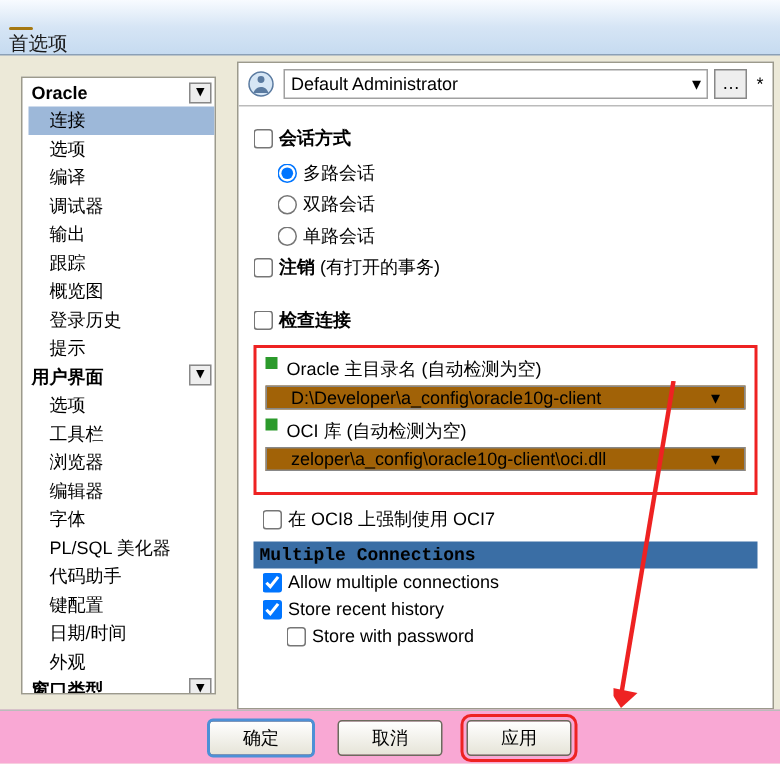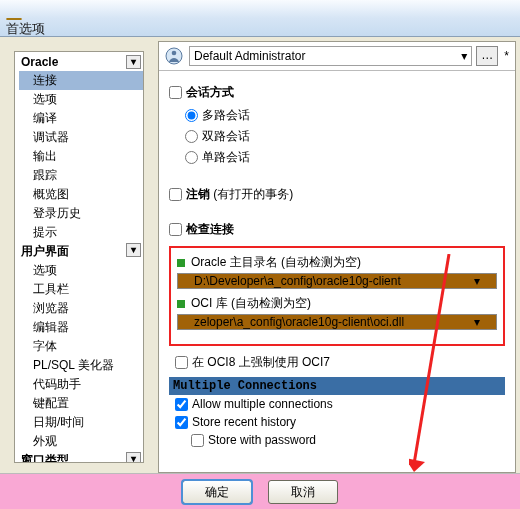--- a/index.html
+++ b/index.html
@@ -17,27 +17,27 @@
   .expbtn { position: absolute; right: 2px; width: 15px; height: 14px; top: 1px; background: #eee; border: 1px solid #888; font-size: 10px; line-height: 12px; text-align: center; }
   .right { flex: 1; margin: 4px 4px 4px 0; border: 1px solid #9c9a8c; background: #fff; position: relative; overflow: hidden; }
   .hdr { display: flex; align-items: center; padding: 4px 6px; border-bottom: 1px solid #bbb; }
   .hdr .emblem { width: 18px; height: 18px; margin-right: 6px; position: relative; }
   .hdr .emblem svg { width:18px; height:18px; }
   .hdr .drop { flex: 1; border: 1px solid #a0a0a0; background: #fff; height: 20px; display: flex; align-items: center; padding: 0 4px; font-family: Tahoma; }
   .hdr .drop .arr { margin-left: auto; }
   .hdr .dots { width: 22px; height: 20px; border: 1px solid #888; background: #eee; margin-left: 4px; text-align: center; line-height: 16px; }
   .hdr .star { margin-left: 6px; }
   .content { position: absolute; left: 0; right: 0; top: 34px; bottom: 0; overflow: hidden; padding: 6px 10px 6px 10px; }
-  .grp { margin-bottom: 16px; }
+  .grp { margin-bottom: 0; }
   .grp-title { font-weight: bold; padding: 2px 0 4px 0; display: flex; align-items: center; }
   .grp-title .chk { margin-right: 4px; }
   .row { display: flex; align-items: center; padding: 2px 0 2px 16px; }
   input[type=radio], input[type=checkbox] { margin: 0 4px 0 0; }
   .redbox { border: 2px solid #e22; padding: 6px 6px 8px; margin: 4px 0 6px; }
-  .fld-lbl { display: flex; align-items: center; padding-bottom: 2px; }
+  .fld-lbl { display: flex; padding-bottom: 2px; }
   .green { width: 8px; height: 8px; background: #2b9a2b; margin-right: 6px; }
   .combo { display: flex; align-items: center; border: 1px solid #888; background: #a16207; height: 16px; padding: 0 16px; font-family: "Courier New", monospace; margin-bottom: 6px; }
   .combo .arr { margin-left: auto; }
   .secthdr { background: #3a6ea5; color: #000000; font-family: "Courier New", monospace; font-weight: bold; padding: 2px 4px; margin-top: 4px; }
   .btnbar { position: absolute; left: 0; right: 0; bottom: 0; height: 36px; display: flex; align-items: center; justify-content: center; gap: 16px; background: #f9a8d4; border-top: 1px solid #bbb; }
   .btn { width: 70px; height: 24px; border: 1px solid #6b6b5d; background: linear-gradient(#fff,#e6e4d8); border-radius: 3px; text-align: center; line-height: 22px; cursor: default; }
   .btn.focus { outline: 2px solid #4d90d6; outline-offset: -1px; }
   .btn.red { outline: 2px solid #e22; outline-offset: 2px; }
   .arrow { position: absolute; left: 250px; top: 212px; pointer-events: none; }
 </style>
@@ -160,13 +160,14 @@
     <svg class="arrow" width="80" height="230">
       <line x1="40" y1="0" x2="5" y2="210" stroke="#e22" stroke-width="3"></line>
       <polygon points="5,210 -4,196 16,200" fill="#e22" transform="translate(0,8)"></polygon>
     </svg>
   </div>
 </div>
 
 <div class="btnbar">
   <div class="btn focus">确定</div>
   <div class="btn">取消</div>
+  <div class="btn red">应用</div>
 </div>
 
 </body></html>

